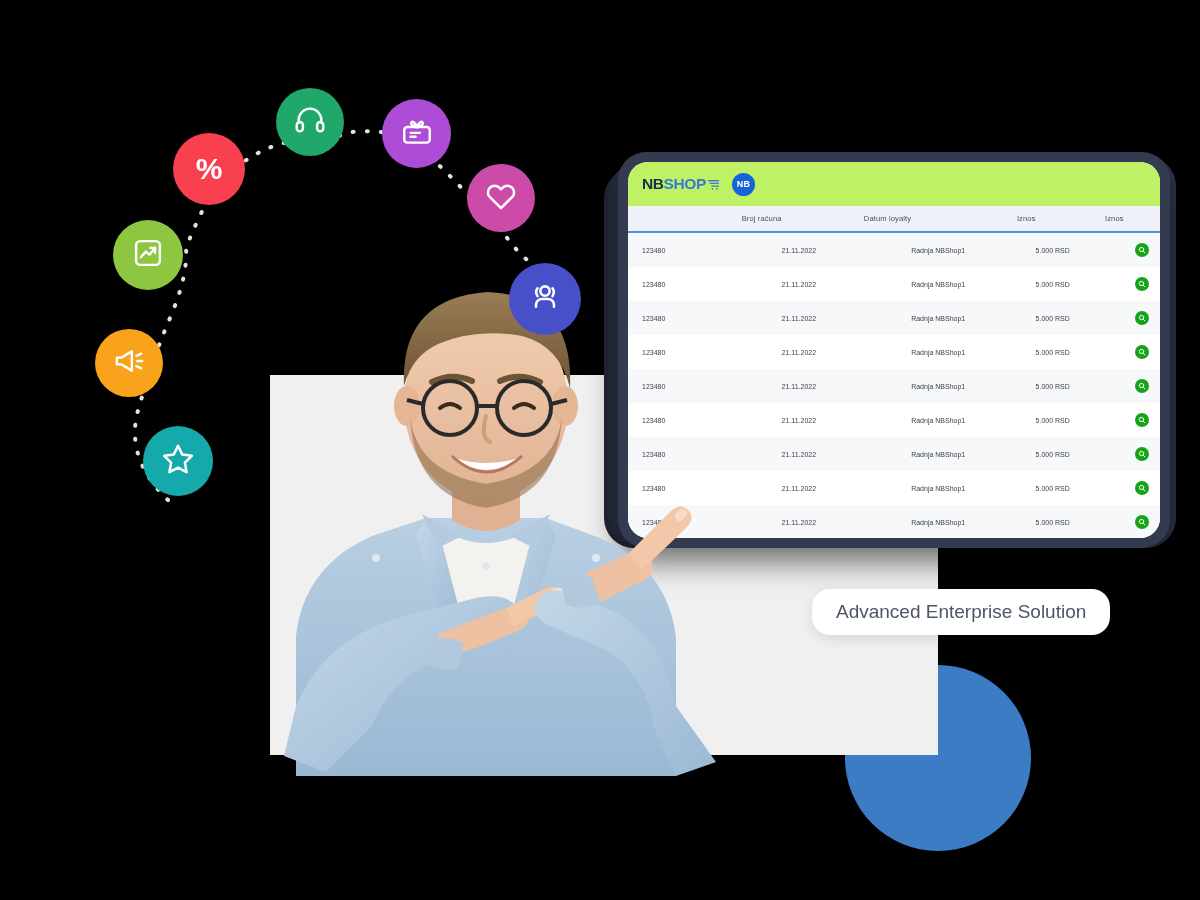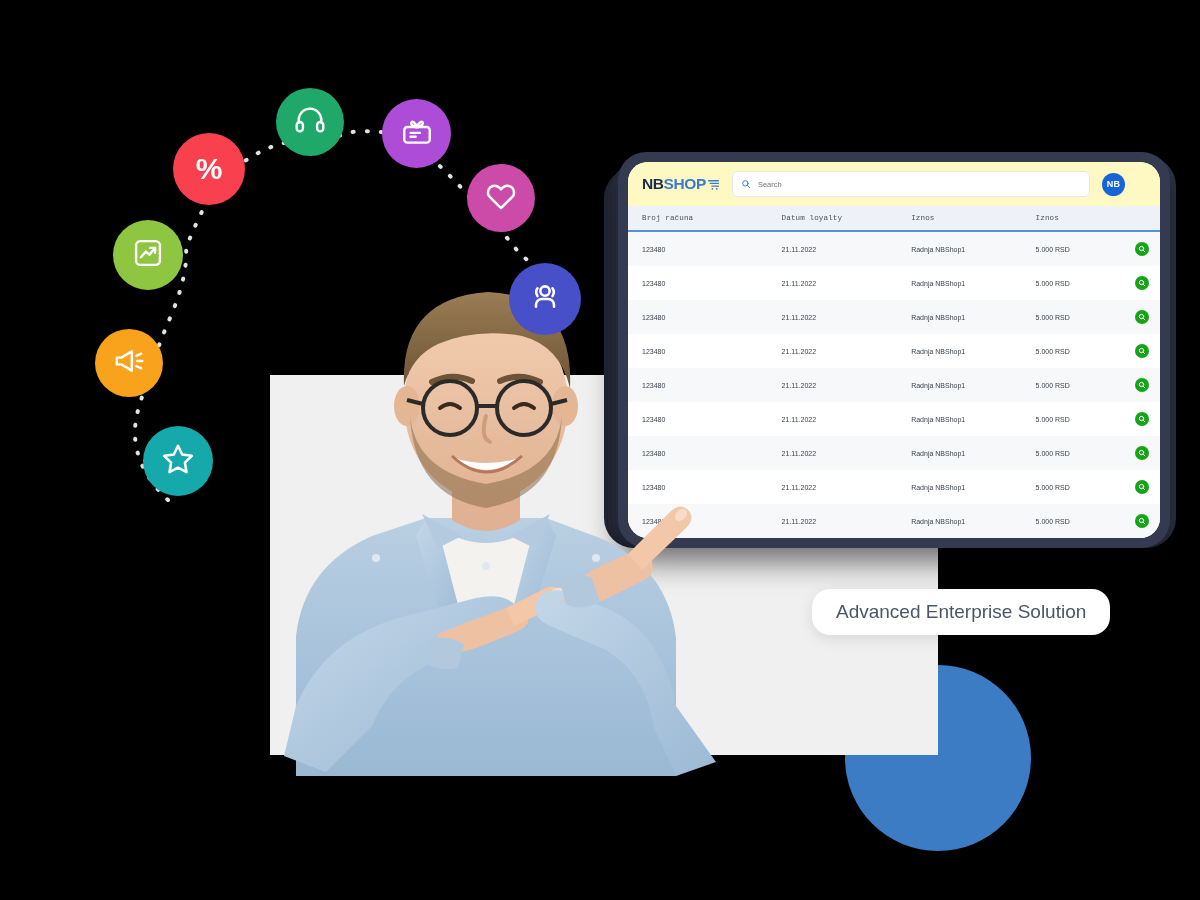--- a/index.html
+++ b/index.html
@@ -78,21 +78,21 @@
     flex-direction: column;
   }
 
   
   #app-header {
     height: 44px;
     flex: 0 0 44px;
     display: flex;
     align-items: center;
     padding: 0 12px 0 14px;
-    background: #fef9c3;
+    background: #bef264;
     gap: 12px;
   }
   #brand-logo {
     display: flex;
     align-items: center;
     font-size: 15.5px;
     font-weight: 700;
     letter-spacing: -0.4px;
     white-space: nowrap;
   }
@@ -143,24 +143,23 @@
     width: 100%;
     border-collapse: collapse;
     table-layout: fixed;
   }
   #txn-table thead th {
     background: #eef2f8;
     border-bottom: 2px solid #4f92dd;
     font-size: 7.6px;
     font-weight: 400;
     color: #4a4f5a;
-    text-align: left;
+    text-align: right;
     padding: 8px 0 8px 0;
     letter-spacing: .1px;
-    font-family: Liberation Mono, monospace;
   }
   #txn-table tbody td {
     font-size: 7px;
     color: #3d424c;
     padding: 10px 0;
     border: 0;
   }
   #txn-table tbody tr:nth-child(odd)  { background: #f7f8fa; }
   #txn-table tbody tr:nth-child(even) { background: #ffffff; }
 
@@ -260,29 +259,20 @@
               <svg width="13" height="13" viewBox="0 0 24 24" fill="none" stroke="#3a7ad4" stroke-width="2.6" stroke-linecap="round">
                 <line x1="3" y1="5" x2="21" y2="5"></line>
                 <line x1="6" y1="10" x2="21" y2="10"></line>
                 <line x1="9" y1="15" x2="21" y2="15"></line>
                 <circle cx="10" cy="20" r="1.6" fill="#3a7ad4" stroke="none"></circle>
                 <circle cx="18" cy="20" r="1.6" fill="#3a7ad4" stroke="none"></circle>
               </svg>
             </span>
           </div>
 
-          <div id="search-box">
-            <span style="display:flex;">
-              <svg width="10" height="10" viewBox="0 0 24 24" fill="none" stroke="#2f7de1" stroke-width="2.4" stroke-linecap="round">
-                <circle cx="10.5" cy="10.5" r="6.5"></circle>
-                <line x1="15.5" y1="15.5" x2="21" y2="21"></line>
-              </svg>
-            </span>
-            <input id="search-input" type="text" placeholder="Search" style="">
-          </div>
 
           <div id="avatar">
             <span>NB</span>
           </div>
         </div>
 
         <div id="table-area">
           <table id="txn-table">
             <thead>
               <tr>

